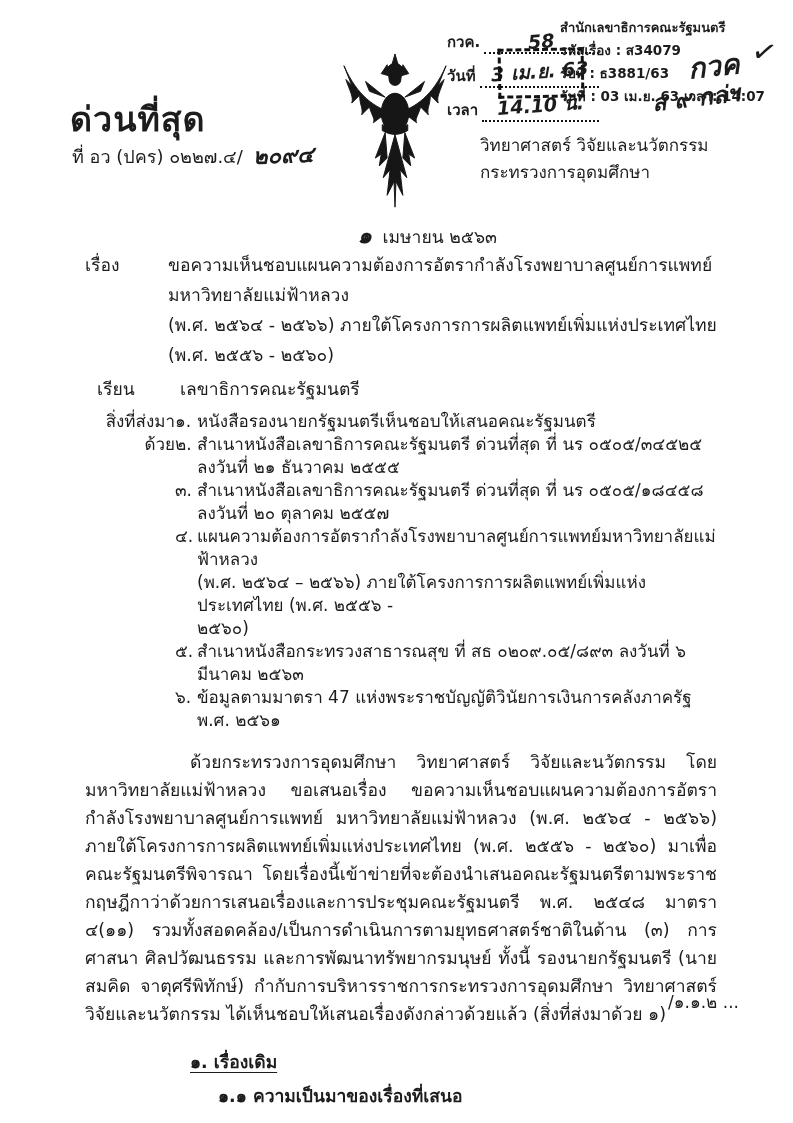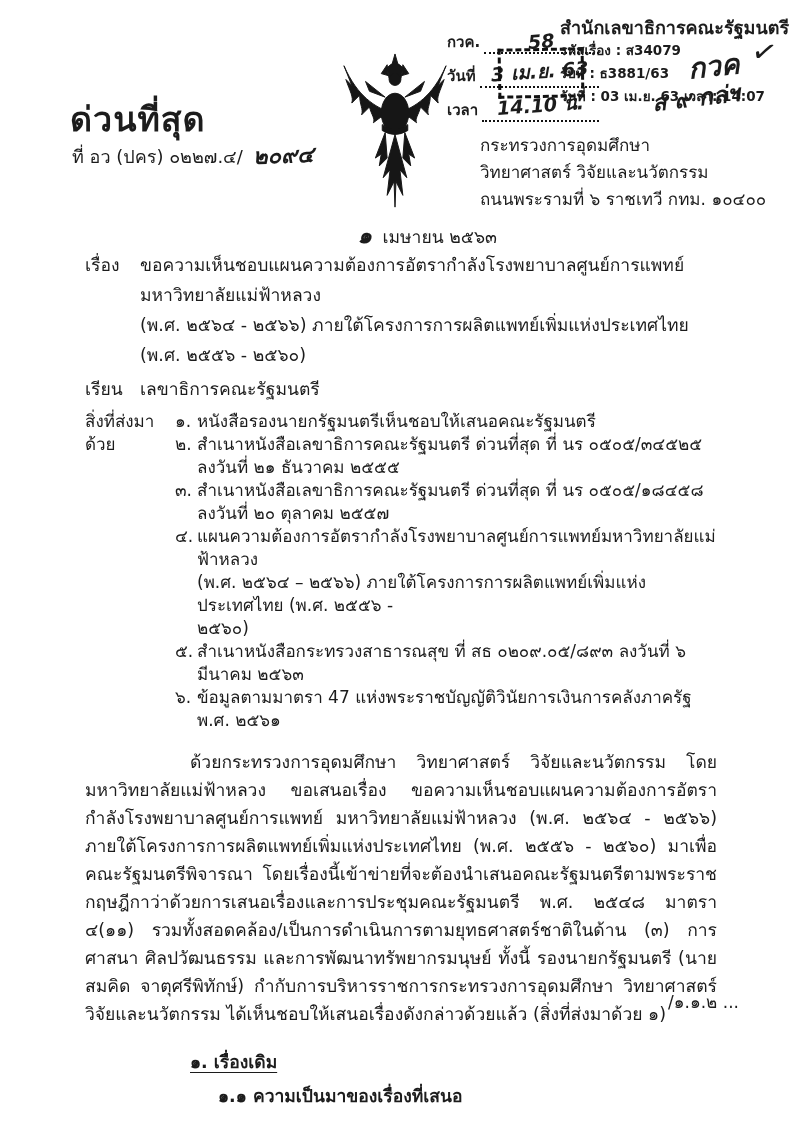--- a/index.html
+++ b/index.html
@@ -20,32 +20,32 @@
 
   .stampbox{position:absolute;left:447px;top:30px;width:152px;font-size:15px;font-weight:700;}
   .stampbox .srow{display:flex;align-items:flex-end;margin-bottom:2px;}
   .stampbox .slbl{white-space:nowrap;margin-right:4px;}
   .stampbox .sval{flex:1;text-align:center;border-bottom:2px dotted #111;}
   .stampbox .sval .hand{font-size:19px;display:inline-block;transform:rotate(-4deg);}
   .stampbox .bigno{font-size:23px;}
   .stamprect{position:absolute;left:498px;top:48px;width:80px;height:44px;border:3px dashed #111;transform:rotate(-1deg);pointer-events:none;}
 
   .secstamp{position:absolute;left:560px;top:16px;width:228px;font-size:13.5px;font-weight:700;line-height:23px;white-space:nowrap;}
-  .secstamp .t{font-size:18px;}
+  .secstamp .t{font-size:13px;}
   .hw-note-top{position:absolute;left:688px;top:44px;font-size:28px;transform:rotate(-6deg);}
   .hw-note-bottom{position:absolute;left:652px;top:80px;font-size:23px;transform:rotate(-7deg);}
   .hw-check{position:absolute;left:752px;top:34px;font-size:30px;font-weight:700;transform:rotate(12deg);}
 
   
   .content{position:absolute;left:85px;top:250px;width:632px;font-size:17.5px;}
-  .row{display:flex;line-height:30px;}
+  .row{display:flex;line-height:30px;gap:28px;}
   .lbl{width:55px;flex:none;}
-  .to-row{margin-top:4px;}
+  .to-row{margin-top:4px;margin-left:12px;}
   .att-row{display:flex;margin-top:6px;line-height:23px;font-size:17px;}
-  .att-lbl{width:90px;flex:none;}
+  .att-lbl{width:90px;flex:none;text-align:right;}
   .att-items{flex:1;}
   .att-item{display:flex;}
   .att-no{width:22px;flex:none;}
   .att-lines{flex:1;}
   .para{margin:16px 0 0 0;text-align:justify;line-height:28px;text-indent:105px;}
   .intro{margin:8px 0 0 105px;line-height:28px;}
   .sec1{margin:20px 0 0 105px;font-size:17.5px;font-weight:700;text-decoration:underline;text-underline-offset:4px;line-height:28px;}
   .sec11{margin:6px 0 0 133px;font-size:17.5px;font-weight:700;line-height:28px;}
   .pagefooter{position:absolute;left:668px;top:988px;font-size:17px;}
 </style>
@@ -113,23 +113,22 @@
       <span>03 เม.ย. 63</span>
       <span>เวลา:</span>
       <span>14:07</span>
     </div>
   </div>
   <div class="hand hw-note-top">กวค</div>
   <div class="hand hw-note-bottom">ส ๙ กล่ฯ</div>
   <div class="hw-check">✓</div>
 
   <div class="ministry">
+    <div>วิทยาศาสตร์ วิจัยและนวัตกรรม</div>
     <div>กระทรวงการอุดมศึกษา</div>
-    <div>วิทยาศาสตร์ วิจัยและนวัตกรรม</div>
-    <div>ถนนพระรามที่ ๖ ราชเทวี กทม. ๑๐๔๐๐</div>
   </div>
 
   <div class="dateline">
     <span class="hand">๑</span>
     <span>เมษายน ๒๕๖๓</span>
   </div>
 
   <div class="content">
 
     <div class="row">

